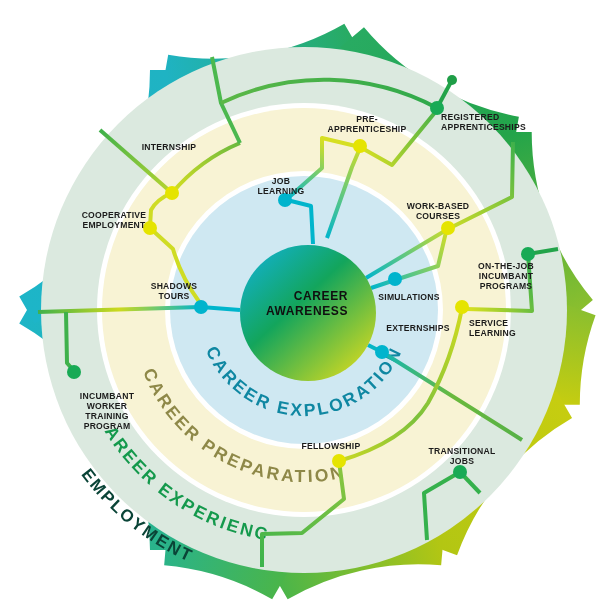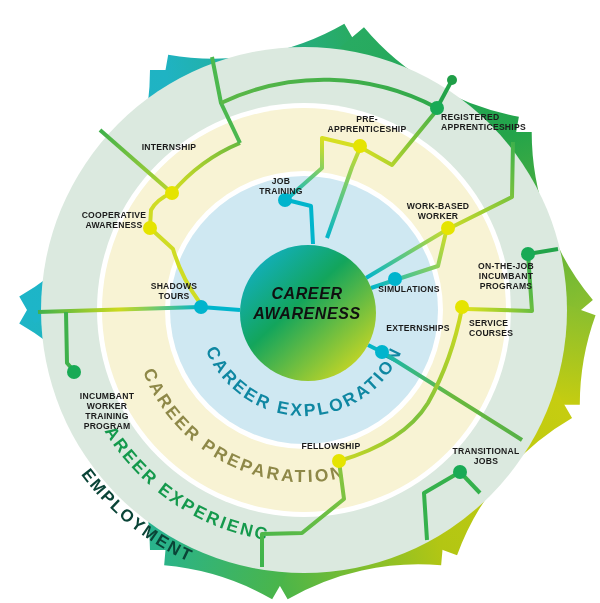--- a/index.html
+++ b/index.html
@@ -4,22 +4,22 @@
 <style>
   html,body{margin:0;padding:0;background:#fff;}
   .stage{position:relative;width:600px;height:603px;background:#fff;overflow:hidden;
          font-family:"Liberation Sans",sans-serif;}
   .stage svg{position:absolute;left:0;top:0;}
   .node-label{position:absolute;transform:translate(-50%,-50%);
               font-weight:bold;font-size:8.6px;line-height:1.18;letter-spacing:.25px;
               color:#1b1b1b;white-space:pre-line;text-align:center;}
   .node-label.align-left{transform:translate(0,-50%);text-align:left;}
   .center-label{position:absolute;transform:translate(-50%,-50%);
-                font-weight:bold;font-size:16px;line-height:1.22;letter-spacing:.6px;
-                color:#101010;white-space:pre-line;text-align:center;font-style:italic;}
+                font-weight:bold;font-size:12px;line-height:1.22;letter-spacing:.6px;
+                color:#101010;white-space:pre-line;text-align:right;}
   .ring-text{font-family:"Liberation Sans",sans-serif;font-weight:bold;}
 </style>
 </head>
 <body>
 
 <div class="stage">
 <svg width="600" height="603" viewBox="0 0 600 603">
   <defs>
 
     <linearGradient id="b1" gradientUnits="userSpaceOnUse" x1="165" y1="550" x2="27" y2="310">
@@ -211,38 +211,38 @@
     <circle cx="460" cy="472" r="7" fill="#18aa55"></circle>
     <circle cx="452" cy="80" r="5" fill="#1f9e47"></circle>
   </g>
 </svg>
 
 <div class="center-label" style="left:307px;top:304px;">CAREER
 AWARENESS</div>
 
 <div class="node-label" style="left:169px;top:147px;">INTERNSHIP</div>
 <div class="node-label" style="left:114px;top:220px;">COOPERATIVE
-AWARENESS</div>
+EMPLOYMENT</div>
 <div class="node-label" style="left:174px;top:291px;">SHADOWS
 TOURS</div>
 <div class="node-label" style="left:281px;top:186px;">JOB
-TRAINING</div>
+LEARNING</div>
 <div class="node-label align-left" style="left:441px;top:122px;">REGISTERED
 APPRENTICESHIPS</div>
 <div class="node-label" style="left:367px;top:124px;">PRE-
 APPRENTICESHIP</div>
 <div class="node-label" style="left:438px;top:211px;">WORK-BASED
-WORKER</div>
+COURSES</div>
 <div class="node-label" style="left:506px;top:276px;">ON-THE-JOB
 INCUMBANT
 PROGRAMS</div>
-<div class="node-label" style="left:409px;top:289px;">SIMULATIONS</div>
+<div class="node-label" style="left:409px;top:297px;">SIMULATIONS</div>
 <div class="node-label" style="left:400px;top:328px;padding-left:36px;">EXTERNSHIPS</div>
 <div class="node-label align-left" style="left:469px;top:328px;">SERVICE
-COURSES</div>
+LEARNING</div>
 <div class="node-label" style="left:107px;top:363px;margin-top:48px;">INCUMBANT
 WORKER
 TRAINING
 PROGRAM</div>
 <div class="node-label" style="left:331px;top:446px;">FELLOWSHIP</div>
-<div class="node-label" style="left:462px;top:456px;margin-left:24px;">TRANSITIONAL
+<div class="node-label" style="left:462px;top:456px;">TRANSITIONAL
 JOBS</div>
 </div>
 
 </body></html>

